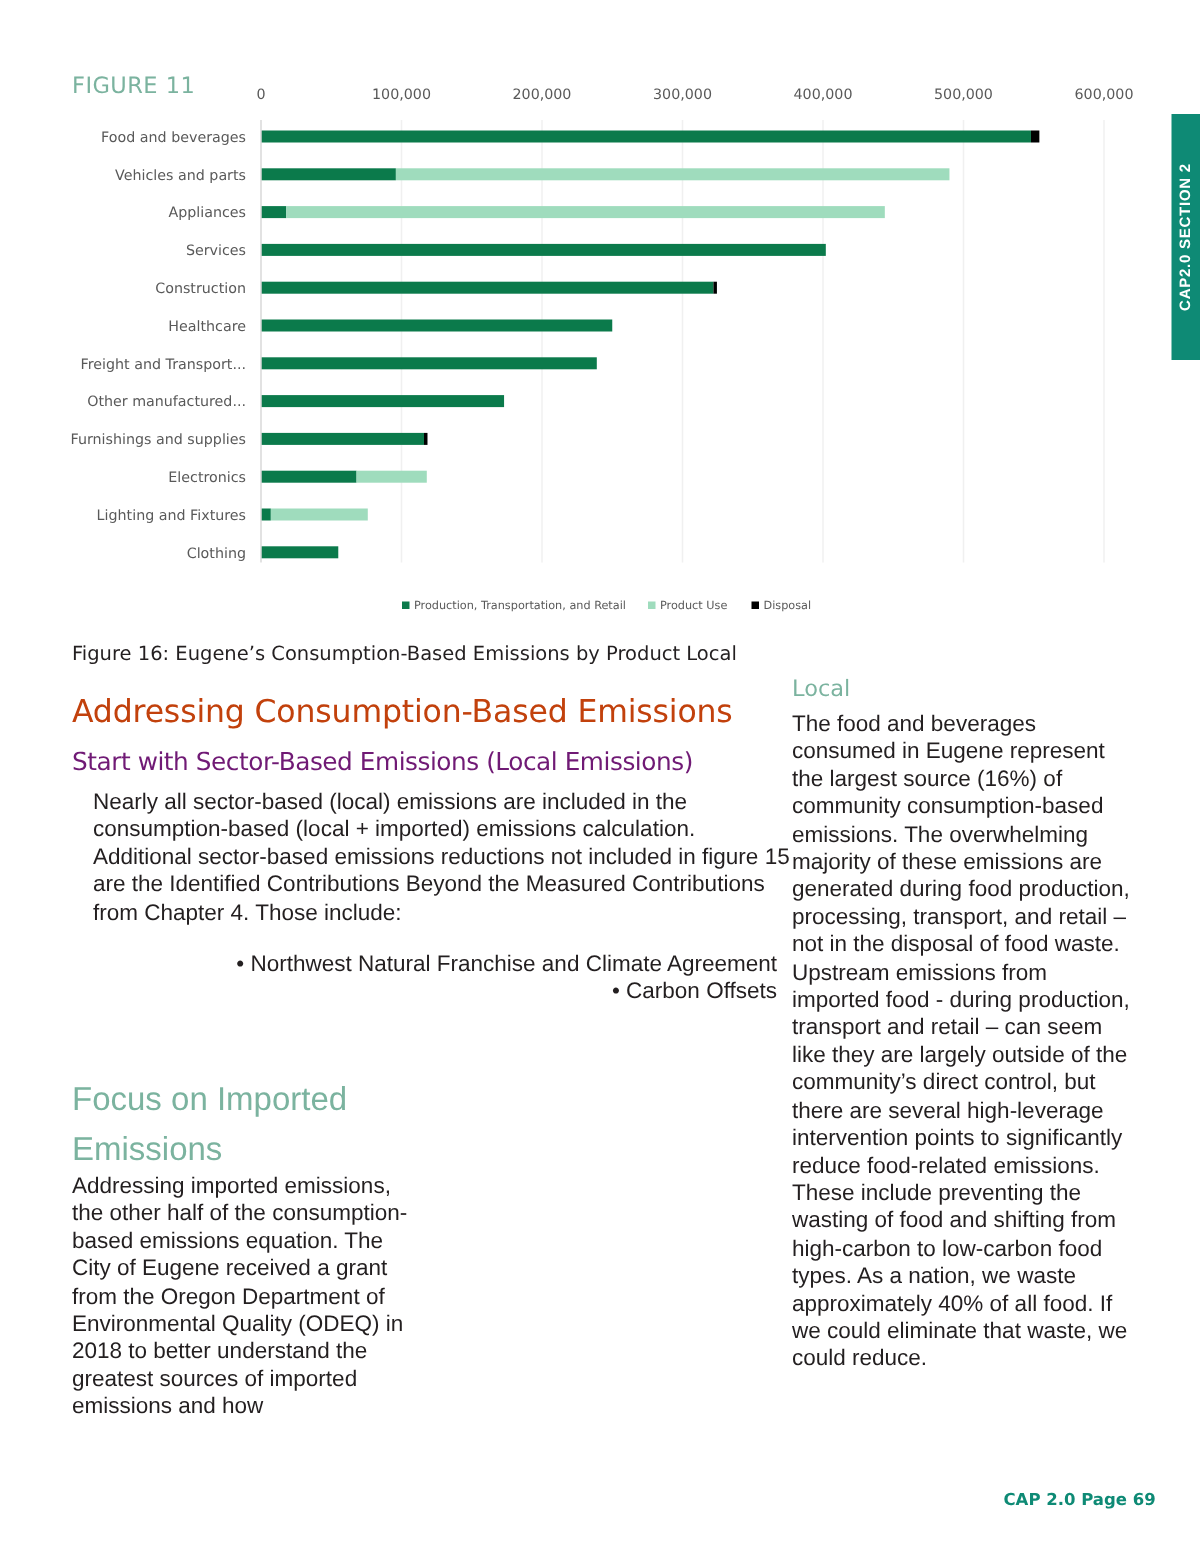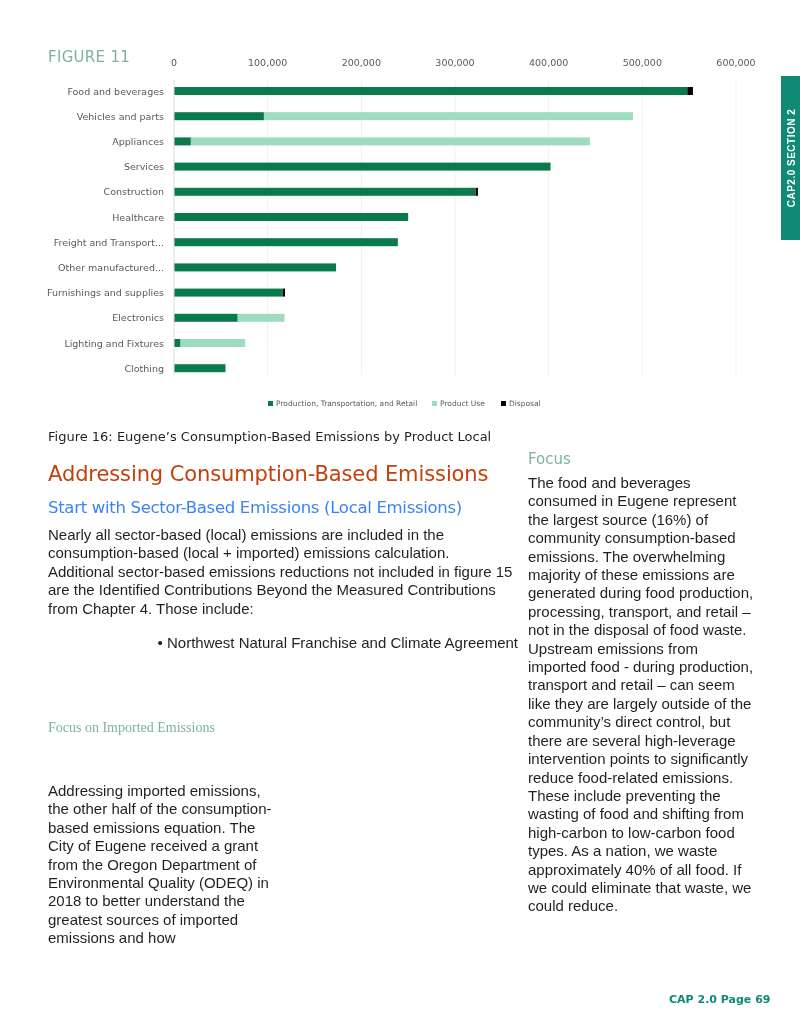--- a/index.html
+++ b/index.html
@@ -12,27 +12,27 @@
   .tick-label { font-size: 9.5px; fill: #595959; }
   .cat-label { font-size: 9.5px; fill: #595959; }
   .legend-text { font-size: 7.5px; fill: #595959; }
 
   .side-tab { position: absolute; left: 781px; top: 76px; width: 19px; height: 164px; background: #0e8a75; }
   .side-tab span { position: absolute; left: 50%; top: 50%; transform: translate(-50%, -50%) rotate(-90deg); white-space: nowrap; color: #ffffff; font-family: "Liberation Sans", sans-serif; font-weight: bold; font-size: 10px; letter-spacing: 0.5px; }
 
   .caption { position: absolute; left: 48px; top: 429px; font-family: "DejaVu Sans", sans-serif; font-size: 13px; color: #231f20; }
 
   .h1 { position: absolute; left: 48px; top: 462px; font-family: "DejaVu Sans", sans-serif; font-size: 21px; color: #c2410c; white-space: nowrap; letter-spacing: -0.1px; }
-  .h2 { position: absolute; left: 48px; top: 498px; font-family: "DejaVu Sans", sans-serif; font-size: 16.5px; color: #3b82f6; white-space: nowrap; letter-spacing: -0.3px; }
-  .h3 { position: absolute; font-family: Liberation Serif, serif; font-size: 14px; color: #7bb39f; line-height: 23px; }
+  .h2 { position: absolute; left: 48px; top: 498px; font-family: "DejaVu Sans", sans-serif; font-size: 16.5px; color: #701a75; white-space: nowrap; letter-spacing: -0.3px; }
+  .h3 { position: absolute; font-family: Liberation Sans, sans-serif; font-size: 22px; color: #7bb39f; line-height: 33px; }
   .food-h { position: absolute; left: 528px; top: 450px; font-family: "DejaVu Sans", sans-serif; font-size: 15px; color: #7bb39f; }
 
   .body-text { position: absolute; font-family: "Liberation Sans", sans-serif; font-size: 15px; line-height: 18.4px; color: #231f20; }
   .body-text p { margin: 0; }
-  .intro { left: 48px; top: 526px; width: 470px; }
+  .intro { left: 62px; top: 526px; width: 470px; }
   .bullets { left: 48px; top: 634px; width: 470px; list-style: none; margin: 0; padding: 0; }
   .bullets li { margin: 0; padding: 0; text-align: right; }
   .col1 { left: 48px; top: 782px; width: 228px; }
   .col2 { left: 288px; top: 709px; width: 232px; }
   .col2 p + p { margin-top: 18.4px; }
   .col3 { left: 528px; top: 474px; width: 232px; }
 
   .footer { position: absolute; left: 659px; top: 993px; font-family: "DejaVu Sans", sans-serif; font-weight: bold; font-size: 11px; color: #0e8a75; margin-left: 10px; }
 </style>
 </head>
@@ -112,29 +112,30 @@
 
 <div class="h1">Addressing Consumption-Based Emissions</div>
 <div class="h2">Start with Sector-Based Emissions (Local Emissions)</div>
 
 <div class="body-text intro">
   <p>Nearly all sector-based (local) emissions are included in the consumption-based (local + imported) emissions calculation. Additional sector-based emissions reductions not included in figure 15 are the Identified Contributions Beyond the Measured Contributions from Chapter 4. Those include:</p>
 </div>
 
 <ul class="body-text bullets">
   <li>• Northwest Natural Franchise and Climate Agreement</li>
+  <li>• Carbon Offsets</li>
 </ul>
 
 <div class="h3" style="left:48px; top:716px; width:220px;">Focus on Imported Emissions</div>
 
 <div class="body-text col1">
   <p>Addressing imported emissions, the other half of the consumption-based emissions equation. The City of Eugene received a grant from the Oregon Department of Environmental Quality (ODEQ) in 2018 to better understand the greatest sources of imported emissions and how</p>
 </div>
 
 <div class="body-text col2">
 </div>
 
-<div class="food-h">Focus</div>
+<div class="food-h">Local</div>
 <div class="body-text col3">
   <p>The food and beverages consumed in Eugene represent the largest source (16%) of community consumption-based emissions. The overwhelming majority of these emissions are generated during food production, processing, transport, and retail – not in the disposal of food waste. Upstream emissions from imported food - during production, transport and retail – can seem like they are largely outside of the community’s direct control, but there are several high-leverage intervention points to significantly reduce food-related emissions. These include preventing the wasting of food and shifting from high-carbon to low-carbon food types. As a nation, we waste approximately 40% of all food. If we could eliminate that waste, we could reduce.</p>
 </div>
 
 <div class="footer">CAP 2.0 Page 69</div>
 
 </body></html>

